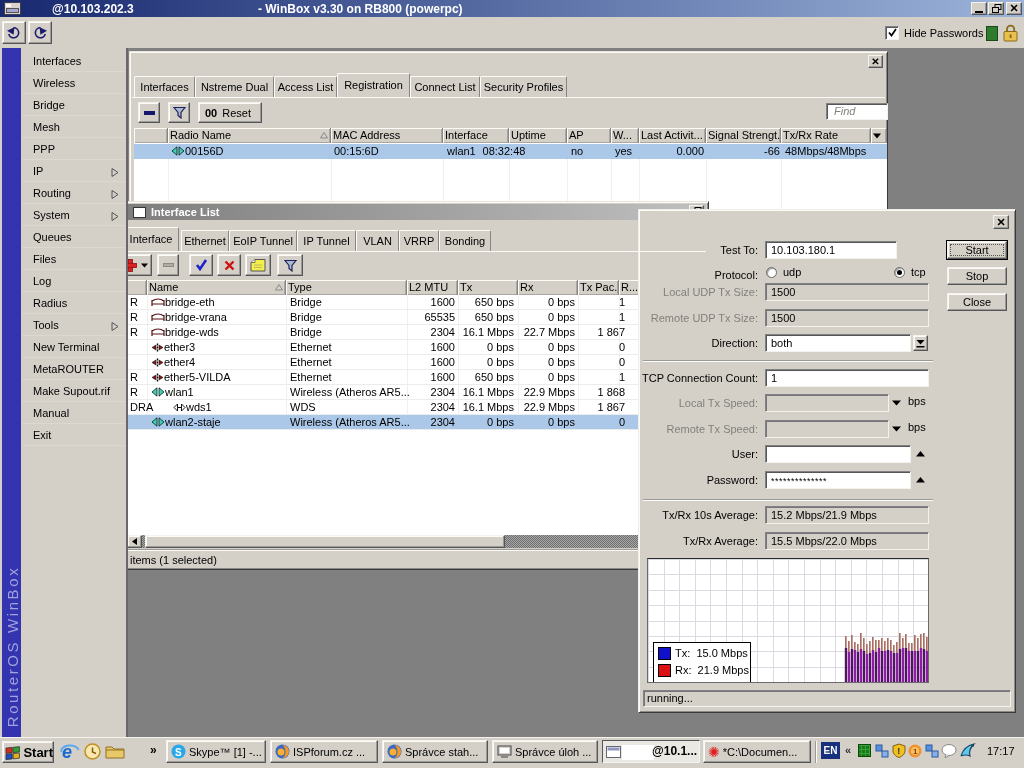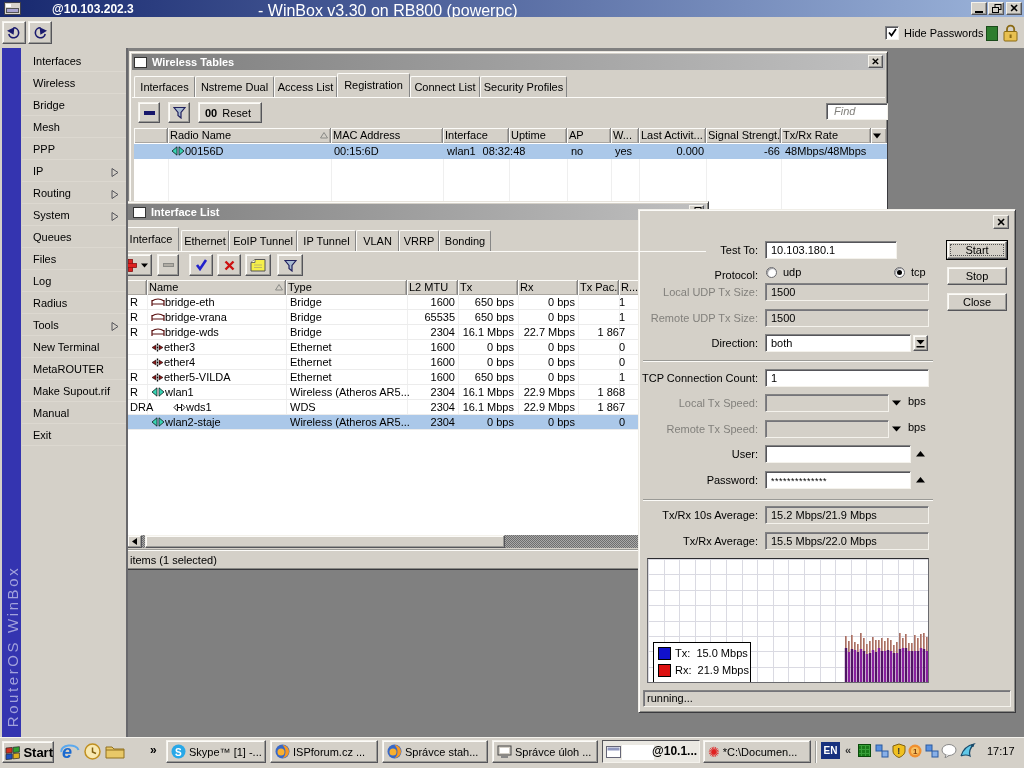--- a/index.html
+++ b/index.html
@@ -20,21 +20,21 @@
 </style></head>
 <body>
 <div id="page">
 
 <div class="abs" style="left:0;top:0;width:1024px;height:17px;background:linear-gradient(90deg,#17286f,#9cb4da)"></div>
 <div class="abs" style="left:4px;top:2px;width:17px;height:13px;background:#d8d4cc;border:1px solid #40404a">
       <div style="width:5px;height:3px;background:#fff;margin:1px"></div>
       <div style="width:13px;height:5px;background:#a8a4d0;margin:0 1px;border:1px solid #555"></div>
     </div>
 <div class="abs" style="left:52px;top:2px;color:#fff;font-weight:bold;font-size:12px">@10.103.202.3</div>
-<div class="abs" style="left:258px;top:2px;color:#fff;font-weight:normal;font-size:16px">- WinBox v3.30 on RB800 (powerpc)</div>
+<div class="abs" style="left:258px;top:2px;color:#fff;font-weight:bold;font-size:12px">- WinBox v3.30 on RB800 (powerpc)</div>
 <div class="abs winbtn" style="left:971px;top:2px;width:16px;height:13px">
       <div style="width:8px;height:2px;background:#000;margin:8px auto 0"></div>
     </div>
 <div class="abs winbtn" style="left:988px;top:2px;width:16px;height:13px"><svg width="10" height="9" style="margin:1px 0 0 2px">
         <rect x="3" y="0.5" width="6" height="5" fill="none" stroke="#000"></rect>
         <rect x="0.5" y="3.5" width="6" height="5" fill="#d4d0c8" stroke="#000"></rect>
       </svg></div>
 <div class="abs winbtn" style="left:1006px;top:2px;width:16px;height:13px;font-size:11px;line-height:11px">✕</div>
 
 <div class="abs" style="left:0;top:17px;width:1024px;height:31px;background:#d4d0c8"></div>
@@ -107,24 +107,20 @@
 <div class="abs" style="left:33px;top:358px;width:93px;height:22px;line-height:22px;font-size:11px">MetaROUTER</div>
 <div class="abs" style="left:22px;top:379px;width:104px;height:1px;background:#dcd8d0"></div>
 <div class="abs" style="left:33px;top:380px;width:93px;height:22px;line-height:22px;font-size:11px">Make Supout.rif</div>
 <div class="abs" style="left:22px;top:401px;width:104px;height:1px;background:#dcd8d0"></div>
 <div class="abs" style="left:33px;top:402px;width:93px;height:22px;line-height:22px;font-size:11px">Manual</div>
 <div class="abs" style="left:22px;top:423px;width:104px;height:1px;background:#dcd8d0"></div>
 <div class="abs" style="left:33px;top:424px;width:93px;height:22px;line-height:22px;font-size:11px">Exit</div>
 <div class="abs" style="left:22px;top:445px;width:104px;height:1px;background:#dcd8d0"></div>
 <div class="abs" id="mdi" style="left:128px;top:48px;width:896px;height:689px;background:#808080;overflow:hidden">
 <div class="abs" style="left:1px;top:3px;width:759px;height:420px;background:#d4d0c8;border:1px solid;border-color:#e8e4dc #3a3a3e #3a3a3e #e8e4dc;box-shadow:inset 1px 1px 0 #fcfbf8,inset -1px -1px 0 #8a8a86">
-<div class="abs" style="left:2px;top:2px;right:2px;height:16px;background:linear-gradient(90deg,#7e7e7e,#c0c0c0);display:flex;align-items:center">
-<div style="width:13px;height:11px;background:#fff;border:1px solid #333;margin-left:2px"></div>
-<div style="color:#fff;font-weight:bold;font-size:11px;margin-left:5px">Wireless Tables</div>
-        </div>
 <div class="abs winbtn" style="right:4px;top:3px;width:15px;height:13px;font-size:10px;line-height:12px">✕</div>
 <div class="tab" style="left:4px;top:24px;width:61px;height:21px;line-height:21px;z-index:1">Interfaces</div>
 <div class="tab" style="left:65px;top:24px;width:79px;height:21px;line-height:21px;z-index:1">Nstreme Dual</div>
 <div class="tab" style="left:144px;top:24px;width:63px;height:21px;line-height:21px;z-index:1">Access List</div>
 <div class="tab" style="left:207px;top:21px;width:73px;height:24px;line-height:22px;z-index:3">Registration</div>
 <div class="tab" style="left:280px;top:24px;width:70px;height:21px;line-height:21px;z-index:1">Connect List</div>
 <div class="tab" style="left:350px;top:24px;width:87px;height:21px;line-height:21px;z-index:1">Security Profiles</div>
 <div class="abs" style="left:2px;top:45px;right:2px;height:1px;background:#fcfbf8;z-index:2"></div>
 <div class="abs tbtn" style="left:8px;top:50px;width:22px;height:21px">
           <div style="width:11px;height:4px;background:#16166a"></div>

